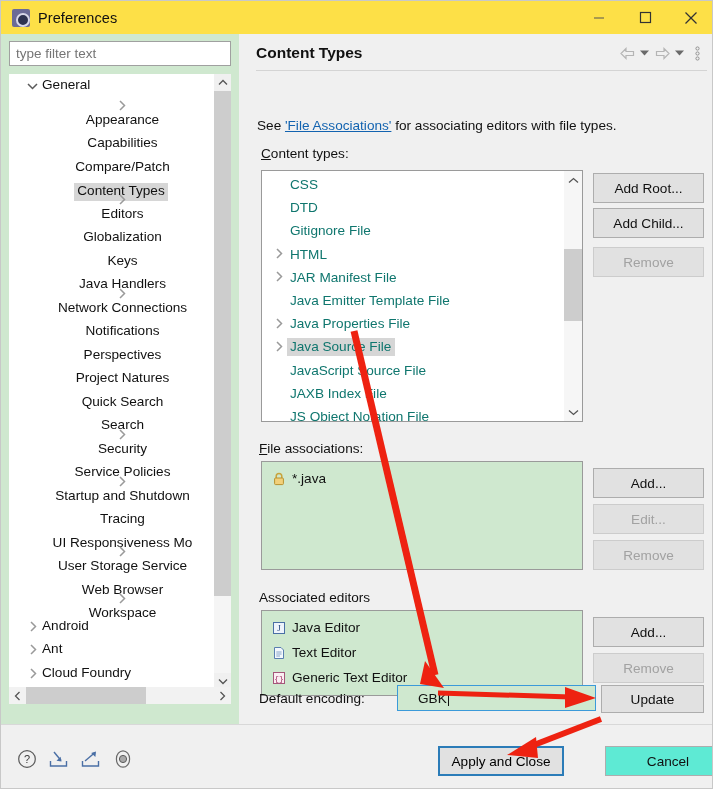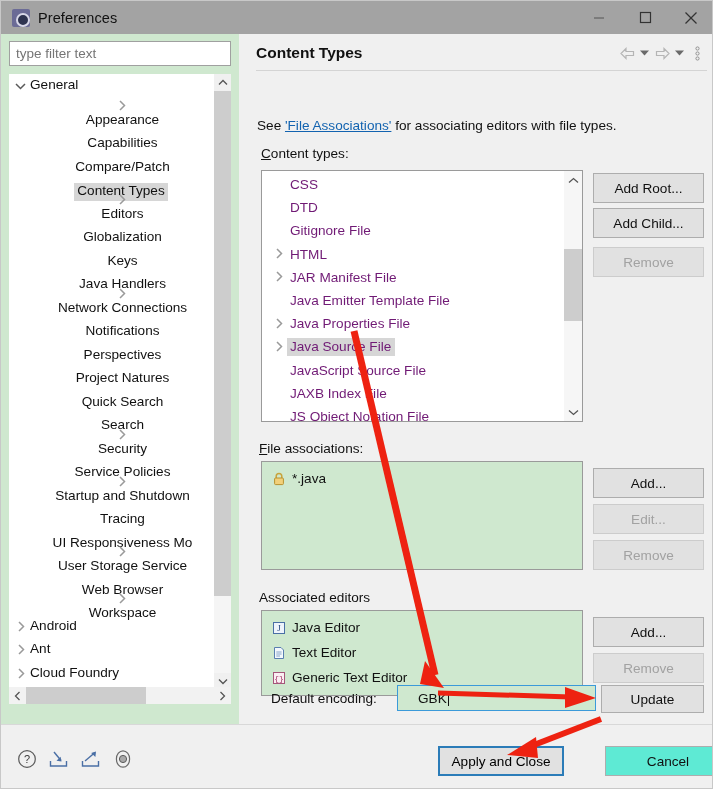--- a/index.html
+++ b/index.html
@@ -15,21 +15,21 @@
     width: 713px; height: 789px;
     background: #f0f0f0;
     border: 1px solid #c8c8c8;
     overflow: hidden;
   }
 
   
   .titlebar {
     position: absolute; top: 0; left: 0;
     width: 713px; height: 33px;
-    background: #a3a3a3;
+    background: #fde047;
     display: flex; align-items: center;
   }
   .title-icon {
     width: 18px; height: 18px;
     margin-left: 11px; margin-right: 8px;
     position: relative;
     background: #6b6b96;
     border-radius: 2px;
     flex: 0 0 auto;
   }
@@ -94,21 +94,21 @@
     overflow: hidden;
   }
   .tree-item {
     height: 23.5px;
     display: flex; align-items: center;
     font-size: 13.6px;
     color: #111111;
     white-space: nowrap;
     padding-left: 2px;
   }
-  .tree-item.lvl0 { padding-left: 4px; }
+  .tree-item.lvl0 { padding-left: 16px; }
   .tree-item.lvl1 { padding-left: 22px; flex-direction: column; }
   .tree-item.sel .tree-label {
     background: #d6d6d6;
     padding: 1px 3px 2px 3px;
     margin-left: -3px;
   }
   .twisty {
     width: 15px; height: 15px;
     flex: 0 0 auto;
     display: flex; align-items: center; justify-content: center;
@@ -216,21 +216,21 @@
   }
   .ct-inner {
     position: absolute; left: 0; top: 0;
     width: 304px; height: 250px;
     overflow: hidden;
     padding-top: 2px;
   }
   .ct-item {
     height: 23.2px;
     display: flex; align-items: center;
-    font-size: 13.6px; color: #701a75;
+    font-size: 13.6px; color: #0f766e;
     white-space: nowrap;
     padding-left: 28px;
     position: relative;
   }
   .ct-item .ct-tw {
     position: absolute; left: 10px; top: 4px;
     width: 14px; height: 14px;
     display: flex; align-items: center; justify-content: center;
     color: #8a8a8a;
   }
@@ -288,21 +288,21 @@
     font-size: 13.6px;
     color: #111111;
     font-family: "Liberation Sans", sans-serif;
     display: flex; align-items: center; justify-content: center;
     cursor: default;
   }
   .btn.disabled { color: #a2a2a2; background: #e1e1e1; border-color: #cccccc; }
 
   
   .enc-label {
-    position: absolute; left: 270px; top: 690px;
+    position: absolute; left: 258px; top: 690px;
     font-size: 13.6px; color: #111111;
   }
   .enc-input {
     position: absolute; left: 396px; top: 684px;
     width: 199px; height: 26px;
     background: #cfe8cf;
     border: 1px solid #3b9ad9;
     font-size: 13.6px;
     color: #111111;
     padding: 0 20px;

